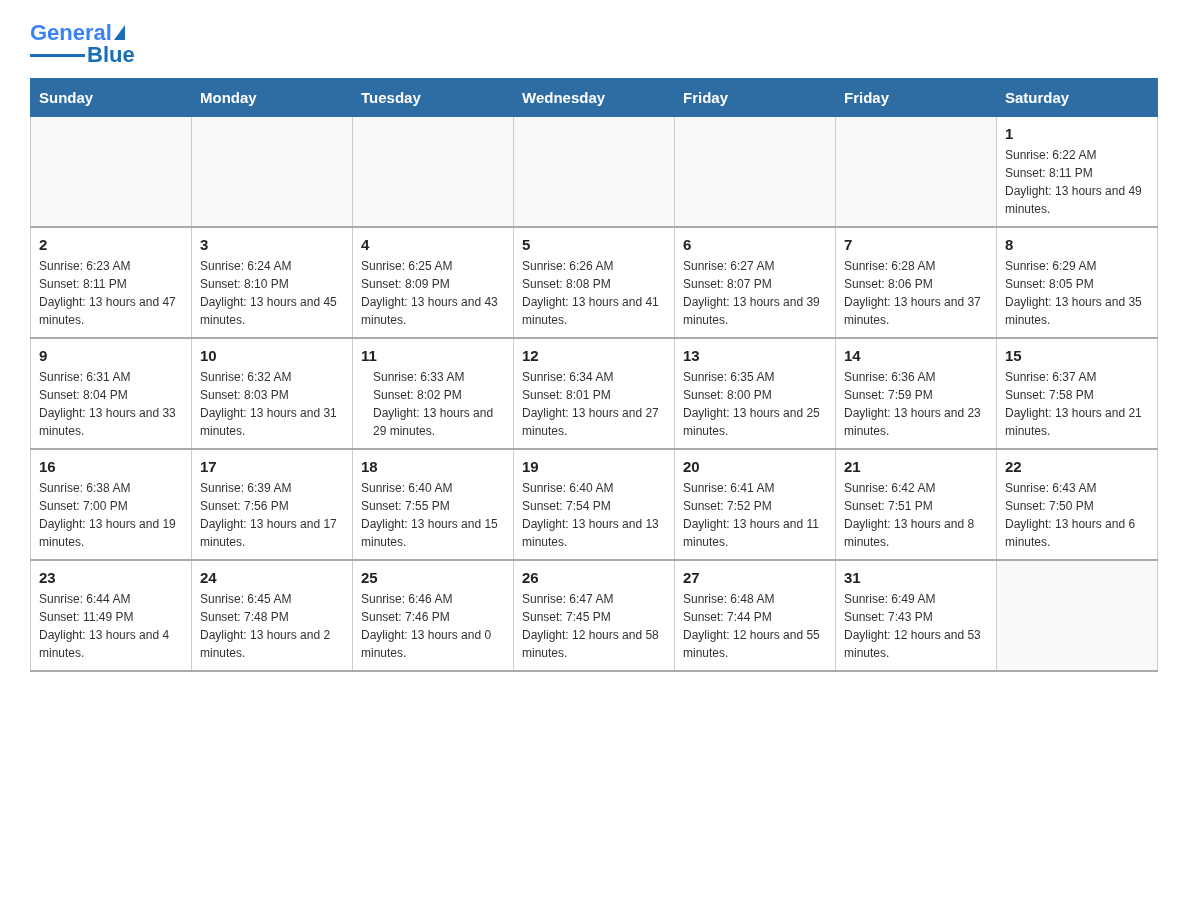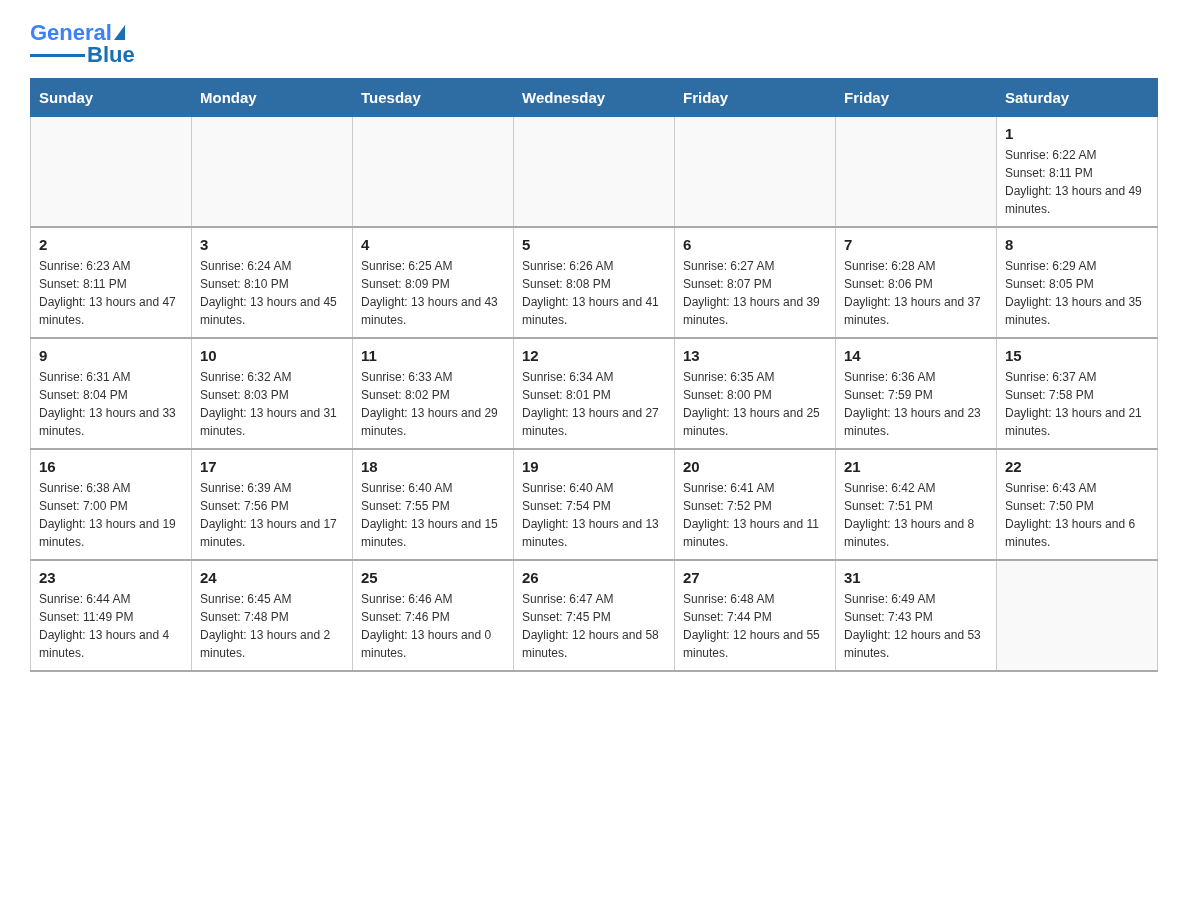--- a/index.html
+++ b/index.html
@@ -180,21 +180,21 @@
 Daylight: 13 hours and 33 minutes.</div>
         </td>
         <td>
           <div class="day-number">10</div>
           <div class="day-info" style="white-space: pre-line;">Sunrise: 6:32 AM
 Sunset: 8:03 PM
 Daylight: 13 hours and 31 minutes.</div>
         </td>
         <td>
           <div class="day-number">11</div>
-          <div class="day-info" style="white-space: pre-line;">Sunrise: 6:33 AM
+          <div class="day-info" style="white-space: pre-line; margin-left: 12px;">Sunrise: 6:33 AM
 Sunset: 8:02 PM
 Daylight: 13 hours and 29 minutes.</div>
         </td>
         <td>
           <div class="day-number">12</div>
           <div class="day-info" style="white-space: pre-line;">Sunrise: 6:34 AM
 Sunset: 8:01 PM
 Daylight: 13 hours and 27 minutes.</div>
         </td>
         <td>

